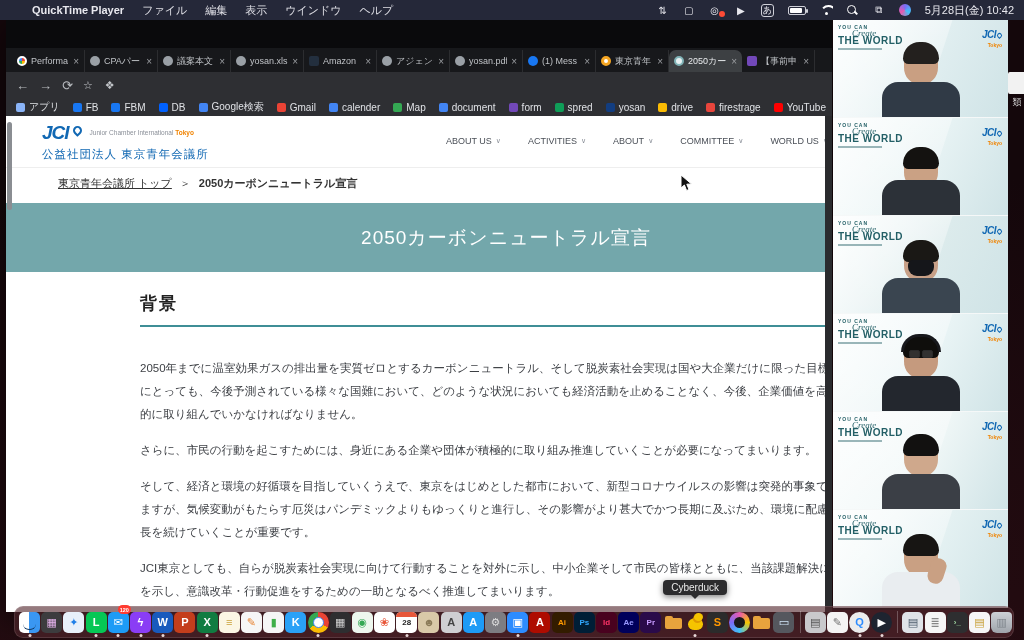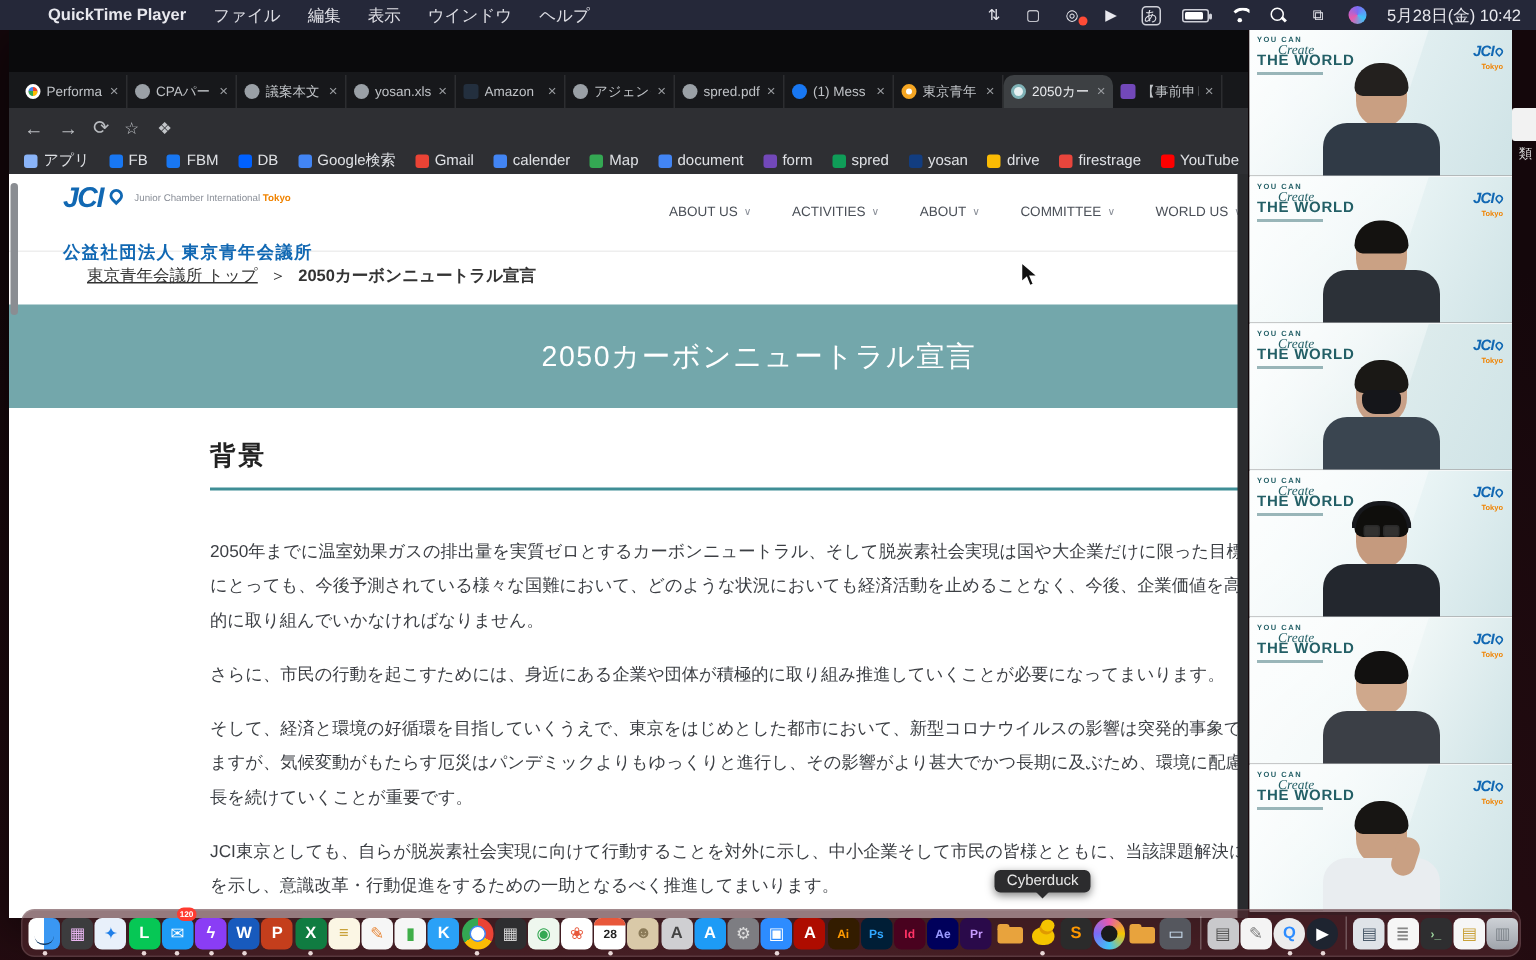--- a/index.html
+++ b/index.html
@@ -72,21 +72,21 @@
   .scrollbar { position:absolute; right:0; top:96px; width:7px; height:496px; background:#2a2b2e; z-index:5; }
   .scroll-thumb { position:absolute; left:1px; top:6px; width:5px; height:88px; background:#8a8d92; border-radius:3px; }
 
   .site-header { position:absolute; left:0; top:0; width:100%; height:52px; background:#fff; border-bottom:1px solid #eee; }
   .logo { position:absolute; left:36px; top:8px; }
   .logo-top { display:flex; align-items:flex-start; gap:4px; }
   .logo-jci { color:#1168b3; font-weight:bold; font-style:italic; font-size:19px; line-height:17px; letter-spacing:-1px; }
   .logo-pin { width:9px; height:9px; border:2px solid #1168b3; border-radius:50% 50% 50% 0; transform:rotate(-45deg); margin-top:2px; }
   .logo-sub { font-size:6.5px; color:#8a8f98; margin-left:4px; margin-top:5px; }
   .logo-sub .tokyo { color:#f08300; font-weight:bold; }
-  .logo-org { color:#1168b3; font-weight:bold; font-size:11.5px; margin-top:20px; letter-spacing:1px; }
+  .logo-org { color:#1168b3; font-weight:normal; font-size:11.5px; margin-top:6px; letter-spacing:1px; }
   .site-nav { position:absolute; left:440px; top:20px; display:flex; gap:27px; font-size:9px; color:#4a4f57; white-space:nowrap; }
   .nav-item { display:flex; gap:4px; align-items:center; }
   .nav-chev { font-size:7px; color:#8a8f98; }
 
   .breadcrumb { position:absolute; left:52px; top:60px; font-size:11px; color:#333; display:flex; gap:8px; align-items:center; }
   .bc-home { text-decoration:underline; }
   .bc-current { font-weight:bold; }
 
   .hero { position:absolute; left:0; top:87px; width:100%; height:69px; background:#73a7ab; }
   .hero-inner { position:absolute; left:0; top:0; width:1000px; height:69px; display:flex; align-items:center; justify-content:center; }
@@ -225,21 +225,21 @@
         <span class="tab-label">Amazon</span>
         <span class="tab-close">×</span>
       </div>
       <div class="tab">
         <span class="fav globe"></span>
         <span class="tab-label">アジェンダ</span>
         <span class="tab-close">×</span>
       </div>
       <div class="tab">
         <span class="fav globe"></span>
-        <span class="tab-label">spred.pdf</span>
+        <span class="tab-label">yosan.pdf</span>
         <span class="tab-close">×</span>
       </div>
       <div class="tab">
         <span class="fav facebook"></span>
         <span class="tab-label">(1) Mess</span>
         <span class="tab-close">×</span>
       </div>
       <div class="tab">
         <span class="fav ring"></span>
         <span class="tab-label">東京青年</span>

